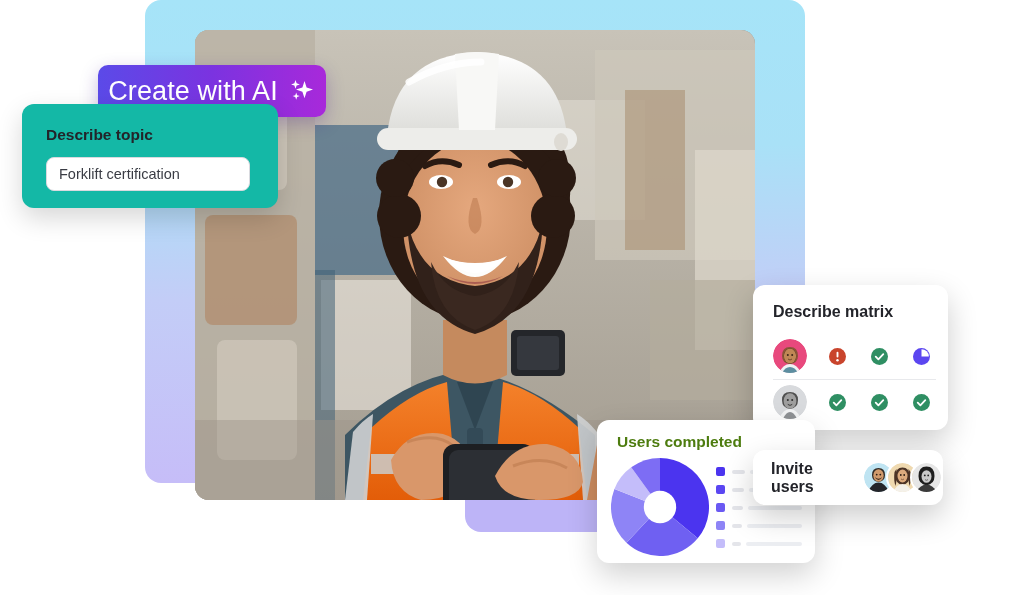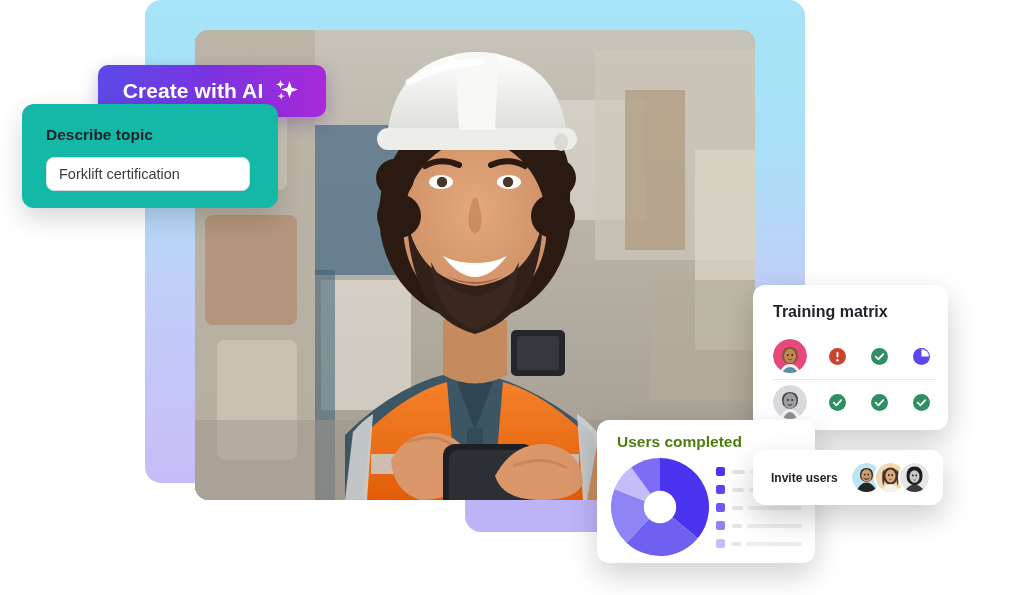--- a/index.html
+++ b/index.html
@@ -18,21 +18,21 @@
   .photo{position:absolute;left:195px;top:30px;width:560px;height:470px;
          border-radius:14px;overflow:hidden;background:#8b8376;}
   .photo svg{display:block;width:100%;height:100%;}
 
   
   .ai-btn{position:absolute;left:98px;top:65px;width:228px;height:52px;
           border-radius:10px;border:0;cursor:pointer;
           background:linear-gradient(90deg,#5b4ae8 0%,#7b33e0 50%,#a829da 100%);
           box-shadow:0 6px 18px rgba(60,20,140,.28);
           display:flex;align-items:center;justify-content:center;gap:10px;
-          color:#fff;font-size:21px;font-weight:bold;letter-spacing:.1px;}
+          color:#fff;font-size:27px;font-weight:normal;letter-spacing:.1px;}
   .ai-btn .spark{display:block;width:28px;height:26px;}
 
   
   .topic-card{position:absolute;left:22px;top:104px;width:256px;height:104px;
               background:#14b8a6;border-radius:12px;
               box-shadow:0 10px 26px rgba(0,0,0,.16);}
   .topic-label{position:absolute;left:24px;top:22px;font-size:15.5px;
                font-weight:bold;color:#23242a;}
   .topic-input{position:absolute;left:24px;top:53px;width:204px;height:34px;
                box-sizing:border-box;border:1px solid #d9dadf;border-radius:8px;
@@ -69,21 +69,21 @@
   .lg-row{display:flex;align-items:center;height:13px;margin-bottom:5px;}
   .lg-sq{width:9px;height:9px;border-radius:2px;flex:none;margin-right:7px;}
   .lg-b1{height:4px;border-radius:2px;background:#e4e5ea;flex:none;margin-right:5px;}
   .lg-b2{height:4px;border-radius:2px;background:#eceef2;flex:1;}
 
   
   .invite-card{position:absolute;left:753px;top:450px;width:190px;height:55px;
                background:#fff;border-radius:12px;
                box-shadow:0 12px 30px rgba(0,0,0,.20);
                display:flex;align-items:center;}
-  .invite-label{margin-left:18px;font-size:12px;font-weight:bold;color:#23242a;}
+  .invite-label{margin-left:18px;font-size:16px;font-weight:bold;color:#23242a;}
   .inv-avatars{display:flex;margin-left:12px;}
   .inv-av{width:29px;height:29px;border-radius:50%;overflow:hidden;
           border:2px solid #fff;margin-left:-9px;flex:none;}
   .inv-av:first-child{margin-left:0;}
   .inv-av svg{display:block;width:100%;height:100%;}
 </style>
 </head>
 <body>
 
 <div class="stage">
@@ -203,21 +203,21 @@
       </svg>
     </span>
   </button>
 
   <div class="topic-card">
     <div class="topic-label">Describe topic</div>
     <input class="topic-input" type="text" value="Forklift certification" style="">
   </div>
 
   <div class="matrix-card">
-    <div class="matrix-title">Training matrix</div>
+    <div class="matrix-title">Describe matrix</div>
     <div class="matrix-body">
 
       <div class="m-row">
         <div class="m-av">
           <svg viewBox="0 0 34 34">
             <circle cx="17" cy="17" r="17" fill="#e8497d"></circle>
             <path d="M17 8 Q25 8 25 17 Q25 24 17 25 Q9 24 9 17 Q9 8 17 8 Z" fill="#8a5436"></path>
             <ellipse cx="17" cy="17" rx="6.2" ry="7.6" fill="#b97murk"></ellipse>
             <ellipse cx="17" cy="17" rx="6.2" ry="7.6" fill="#c08755"></ellipse>
             <circle cx="14.8" cy="16" r="1" fill="#3a2418"></circle>

